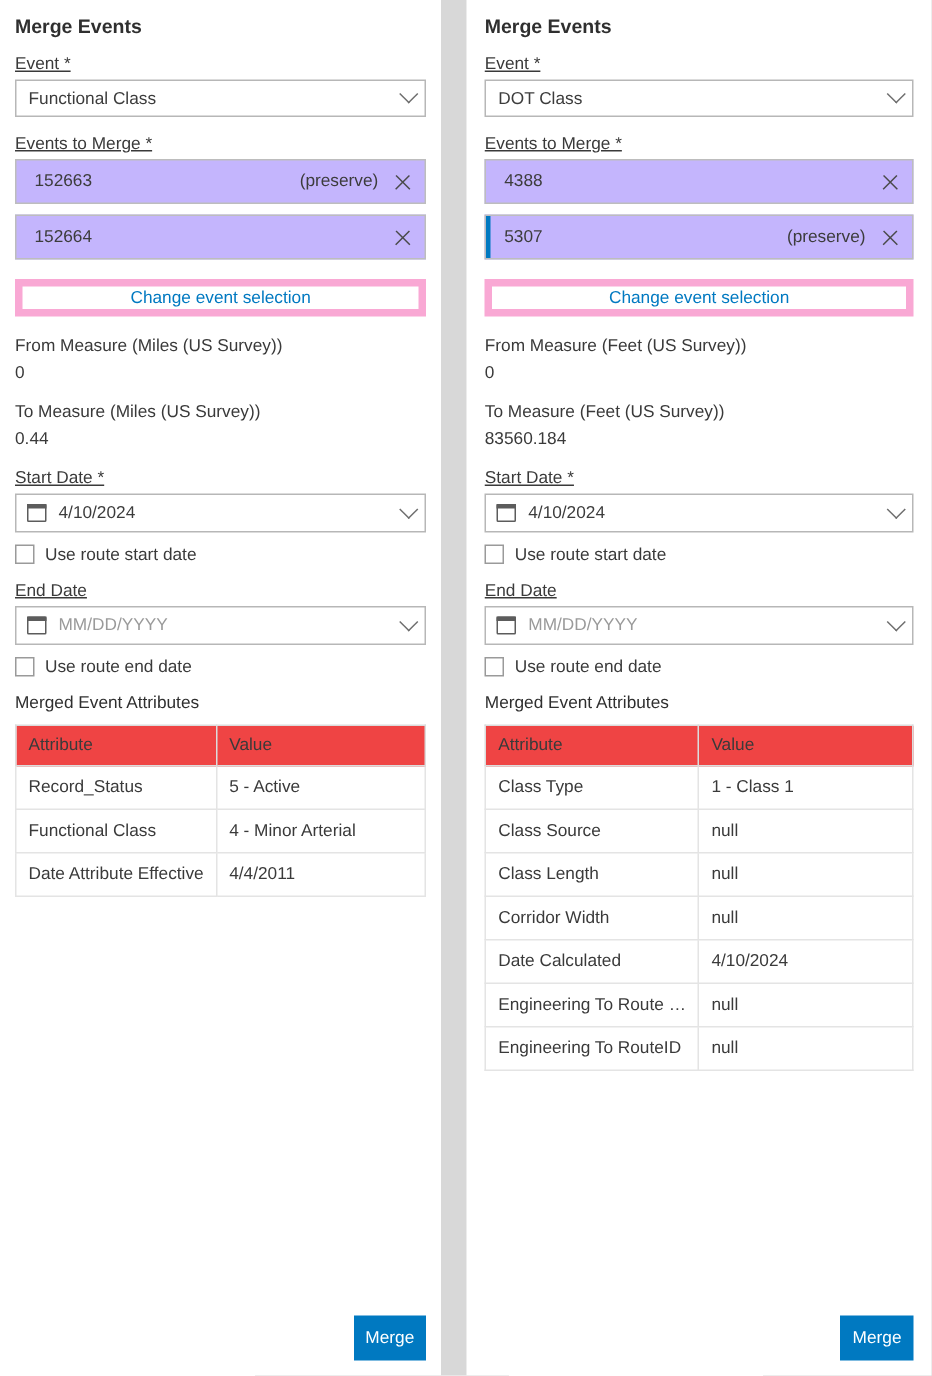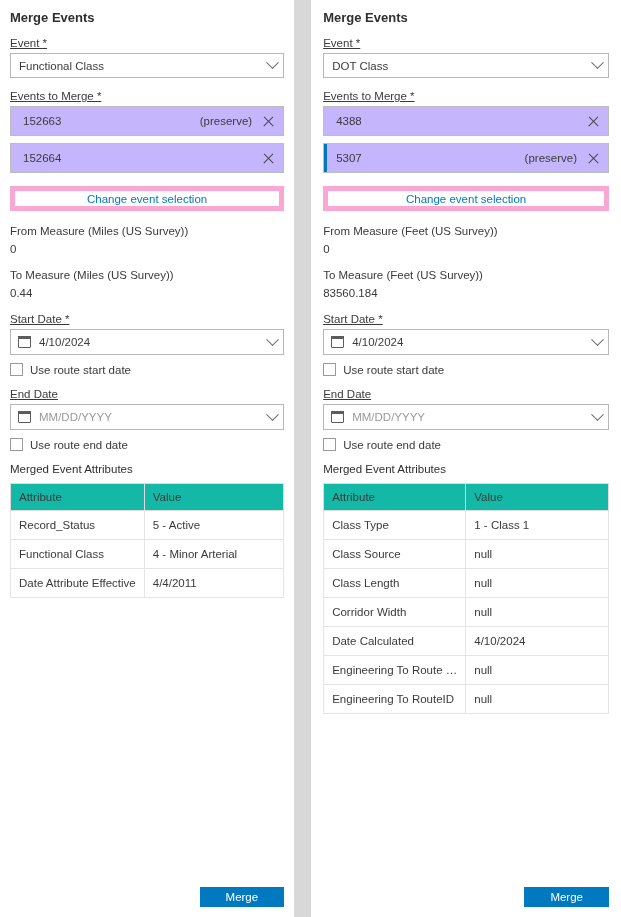--- a/index.html
+++ b/index.html
@@ -175,21 +175,21 @@
     color: #2f2f2f;
     margin: 6px 0 8px 0;
   }
 
   table.attrs {
     width: 100%;
     border-collapse: collapse;
     font-size: 11.5px;
   }
   table.attrs th {
-    background: #14b8a6;
+    background: #ef4444;
     text-align: left;
     font-weight: normal;
     color: #3a3a3a;
     padding: 7px 8px;
     border: 1px solid #dcdcdc;
   }
   table.attrs td {
     padding: 8px 8px;
     border: 1px solid #e4e4e4;
     color: #3a3a3a;
@@ -199,22 +199,22 @@
   }
   table.attrs td.col-attr { width: 46%; }
 
   .merge-btn {
     position: absolute;
     right: 10px;
     bottom: 10px;
     background: #0079c1;
     color: #ffffff;
     border: none;
-    height: 20px;
-    padding: 0 26px;
+    height: 30px;
+    padding: 0 8px;
     font-size: 11.5px;
     font-family: "Liberation Sans", sans-serif;
     cursor: pointer;
   }
   .panel-right .merge-btn { right: 12px; }
 </style>
 </head>
 <body>
 
 <div class="screen">

